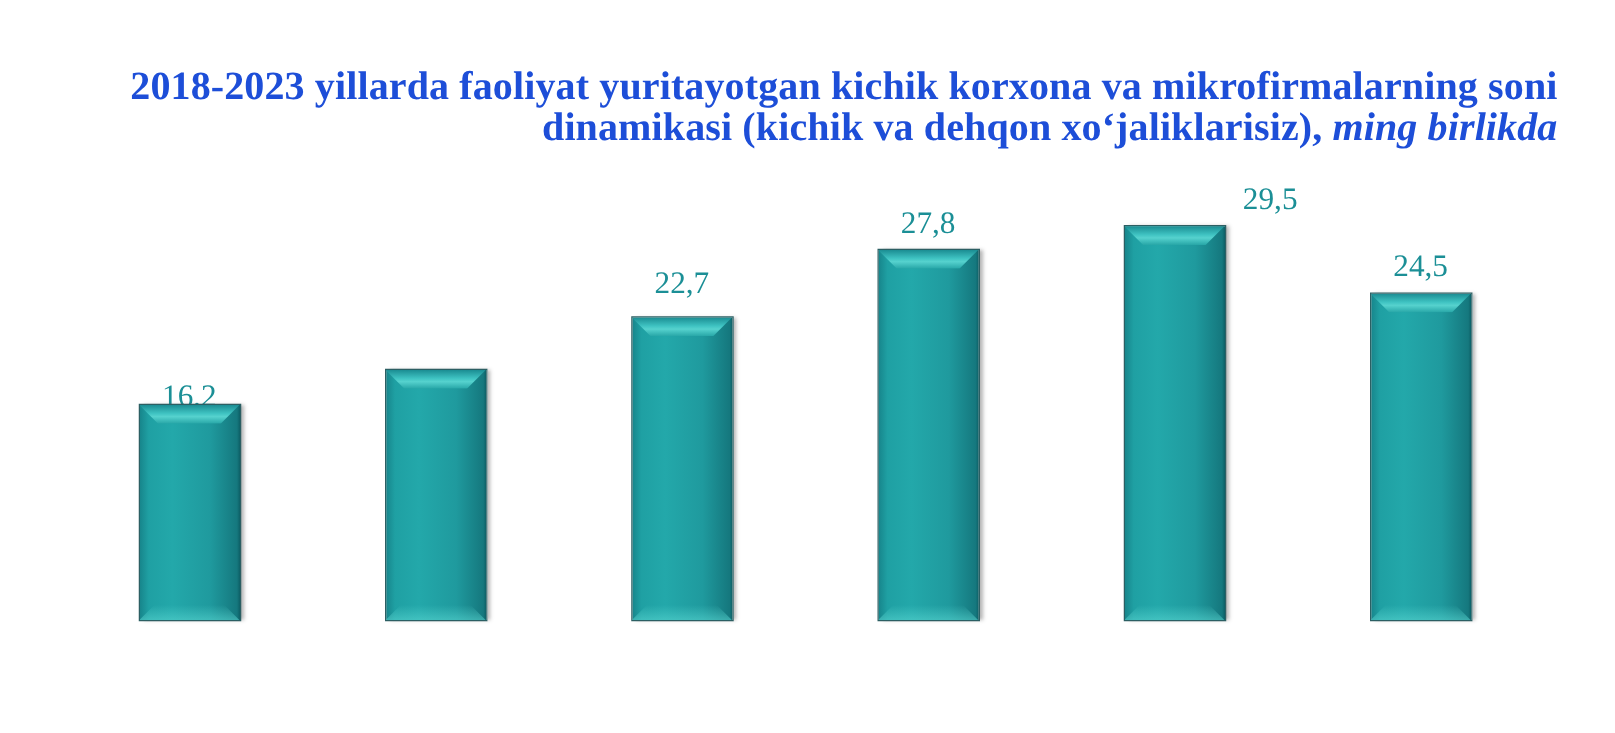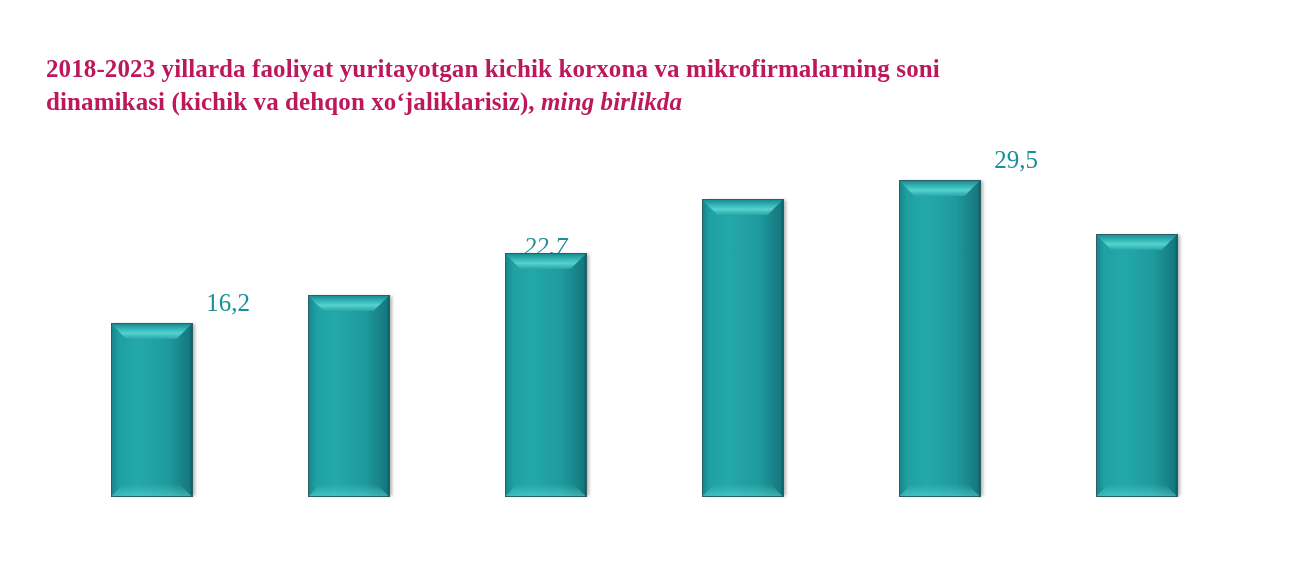--- a/index.html
+++ b/index.html
@@ -17,24 +17,24 @@
     height: 586px;
     background: #ffffff;
   }
 
   
   .chart-title {
     position: absolute;
     left: 46px;
     top: 52px;
     width: 1200px;
-    text-align: left;
-    color: #be185d;
+    text-align: right;
+    color: #1d4ed8;
     font-weight: bold;
-    font-size: 25px;
+    font-size: 32px;
     line-height: 33px;
     letter-spacing: 0.1px;
   }
   .chart-title .italic-part {
     font-style: italic;
     font-weight: bold;
   }
 
   
   .plot-area {
@@ -124,36 +124,38 @@
 
   <div class="chart-title">
     <span>2018-2023 yillarda faoliyat yuritayotgan kichik korxona va mikrofirmalarning soni</span><br>
     <span>dinamikasi (kichik va dehqon xo‘jaliklarisiz), </span><span class="italic-part">ming birlikda</span>
   </div>
 
   <div class="plot-area">
 
     <div class="bars-layer" id="bars-layer">
         <div class="bar-slot">
-          <div class="bar-value" style="bottom: 180px; text-align: right;">16,2</div>
+          <div class="bar-value" style="bottom: 165px;">16,2</div>
           <div class="bar-shape" style="height: 174px;"></div>
         </div>
         <div class="bar-slot">
           <div class="bar-shape" style="height: 202px;"></div>
         </div>
         <div class="bar-slot">
-          <div class="bar-value" style="bottom: 236px; font-style: italic;">22,7</div>
+          <div class="bar-value" style="bottom: 256px;">22,7</div>
           <div class="bar-shape" style="height: 244px;"></div>
         </div>
         <div class="bar-slot">
+          <div class="bar-value" style="bottom: 304px;">27,8</div>
           <div class="bar-shape" style="height: 298px;"></div>
         </div>
         <div class="bar-slot">
           <div class="bar-value" style="bottom: 323px; text-align: right;">29,5</div>
           <div class="bar-shape" style="height: 317px;"></div>
         </div>
         <div class="bar-slot">
+          <div class="bar-value" style="bottom: 269px;">24,5</div>
           <div class="bar-shape" style="height: 263px;"></div>
         </div>
       </div>
 
   </div>
 </div>
 
 </body></html>

